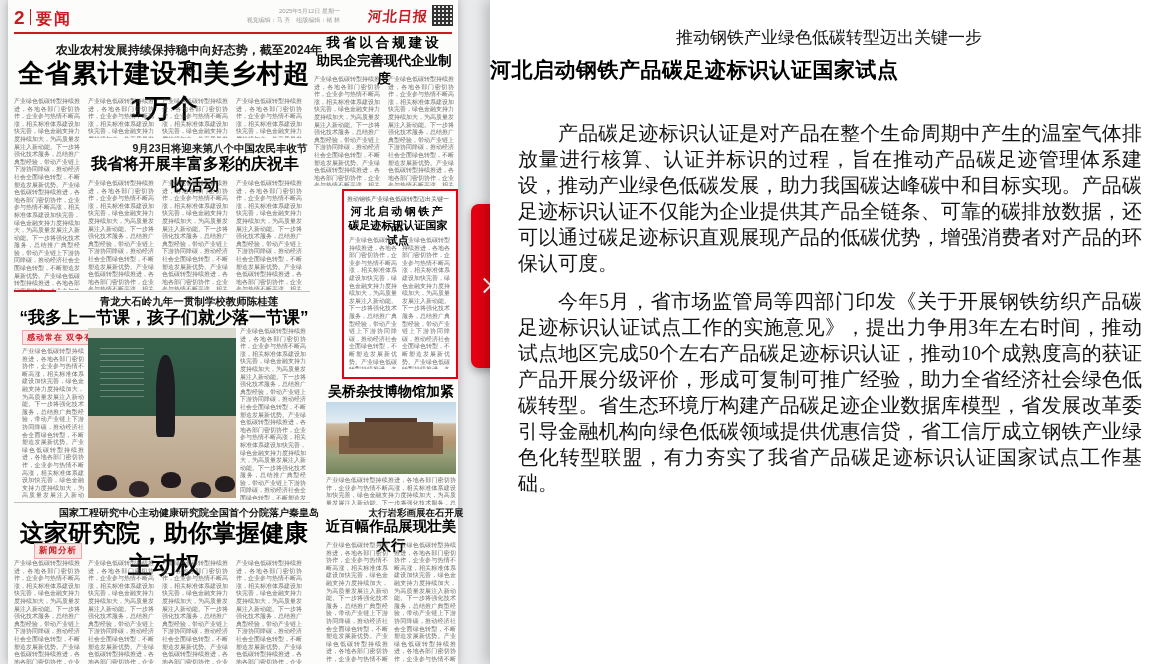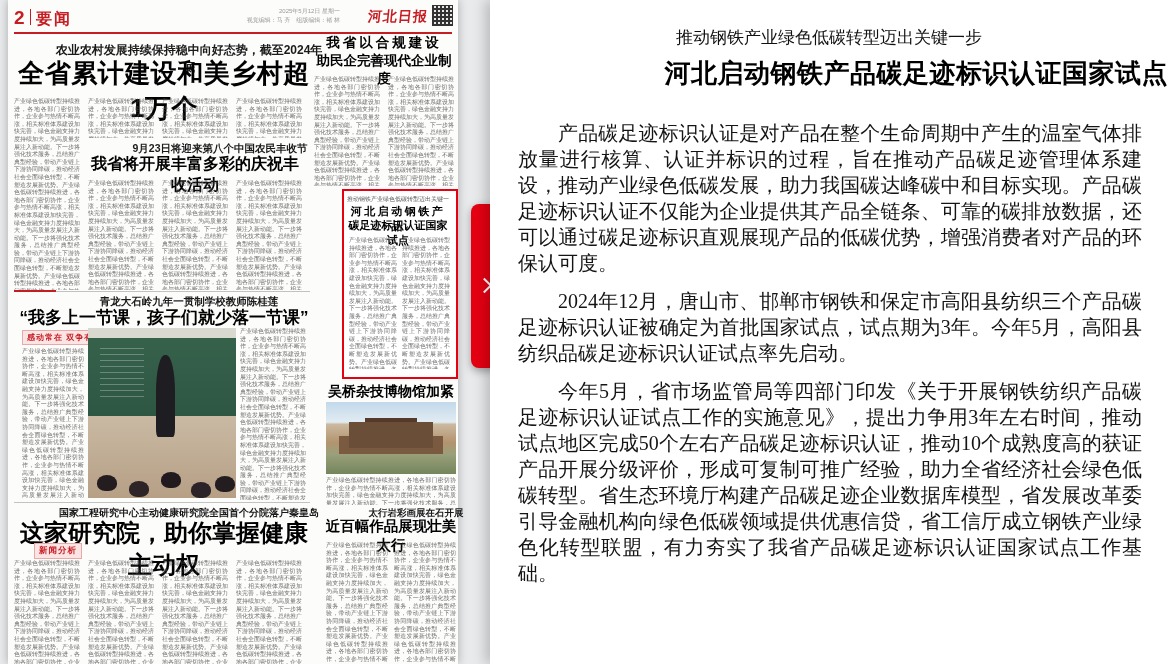--- a/index.html
+++ b/index.html
@@ -43,21 +43,21 @@
        border-radius:8px;box-shadow:0 3px 8px rgba(0,0,0,.35);cursor:pointer;}
   .tab .chev{position:absolute;left:8px;top:76px;width:9px;height:9px;
        border-top:2.5px solid #fff;border-right:2.5px solid #fff;transform:rotate(45deg);}
   
   .hotbox{border:2px solid #e60012;background:#fff;}
   
   .reader{position:absolute;left:490px;top:0;width:678px;height:664px;background:#ffffff;
           box-shadow:-5px 0 12px rgba(0,0,0,.20);overflow:hidden;}
   .reader .kick{position:absolute;left:0;right:0;top:26px;text-align:center;font-size:17px;
           color:#111;font-family:"Liberation Serif","DejaVu Serif",serif;}
-  .reader .ttl{position:absolute;left:0;right:0;top:56px;text-align:right;font-size:26px;
+  .reader .ttl{position:absolute;left:0;right:0;top:56px;text-align:left;font-size:21px;
           font-weight:bold;color:#000;font-family:"Liberation Serif","DejaVu Serif",serif;
           letter-spacing:.5px;}
   .reader .body{position:absolute;left:28px;right:26px;top:120px;}
   .reader .body p{margin:0 0 12px;font-size:20px;line-height:26px;text-indent:2em;
           text-align:justify;color:#141414;font-family:"Liberation Serif","DejaVu Serif",serif;}
 </style>
 </head>
 <body>
 
 <div class="stage">
@@ -154,19 +154,18 @@
 
   <div class="tab">
     <span class="chev"></span>
   </div>
 
   <div class="reader">
     <div class="kick">推动钢铁产业绿色低碳转型迈出关键一步</div>
     <div class="ttl">河北启动钢铁产品碳足迹标识认证国家试点</div>
     <div class="body">
       <p>产品碳足迹标识认证是对产品在整个生命周期中产生的温室气体排放量进行核算、认证并标识的过程，旨在推动产品碳足迹管理体系建设，推动产业绿色低碳发展，助力我国碳达峰碳中和目标实现。产品碳足迹标识认证不仅能为企业提供其产品全链条、可靠的碳排放数据，还可以通过碳足迹标识直观展现产品的低碳优势，增强消费者对产品的环保认可度。</p>
-      <p>2024年12月，唐山市、邯郸市钢铁和保定市高阳县纺织三个产品碳足迹标识认证被确定为首批国家试点，试点期为3年。今年5月，高阳县纺织品碳足迹标识认证试点率先启动。</p>
       <p>今年5月，省市场监管局等四部门印发《关于开展钢铁纺织产品碳足迹标识认证试点工作的实施意见》，提出力争用3年左右时间，推动试点地区完成50个左右产品碳足迹标识认证，推动10个成熟度高的获证产品开展分级评价，形成可复制可推广经验，助力全省经济社会绿色低碳转型。省生态环境厅构建产品碳足迹企业数据库模型，省发展改革委引导金融机构向绿色低碳领域提供优惠信贷，省工信厅成立钢铁产业绿色化转型联盟，有力夯实了我省产品碳足迹标识认证国家试点工作基础。</p>
 
     </div>
   </div>
 
 </div>
 
 </body></html>

